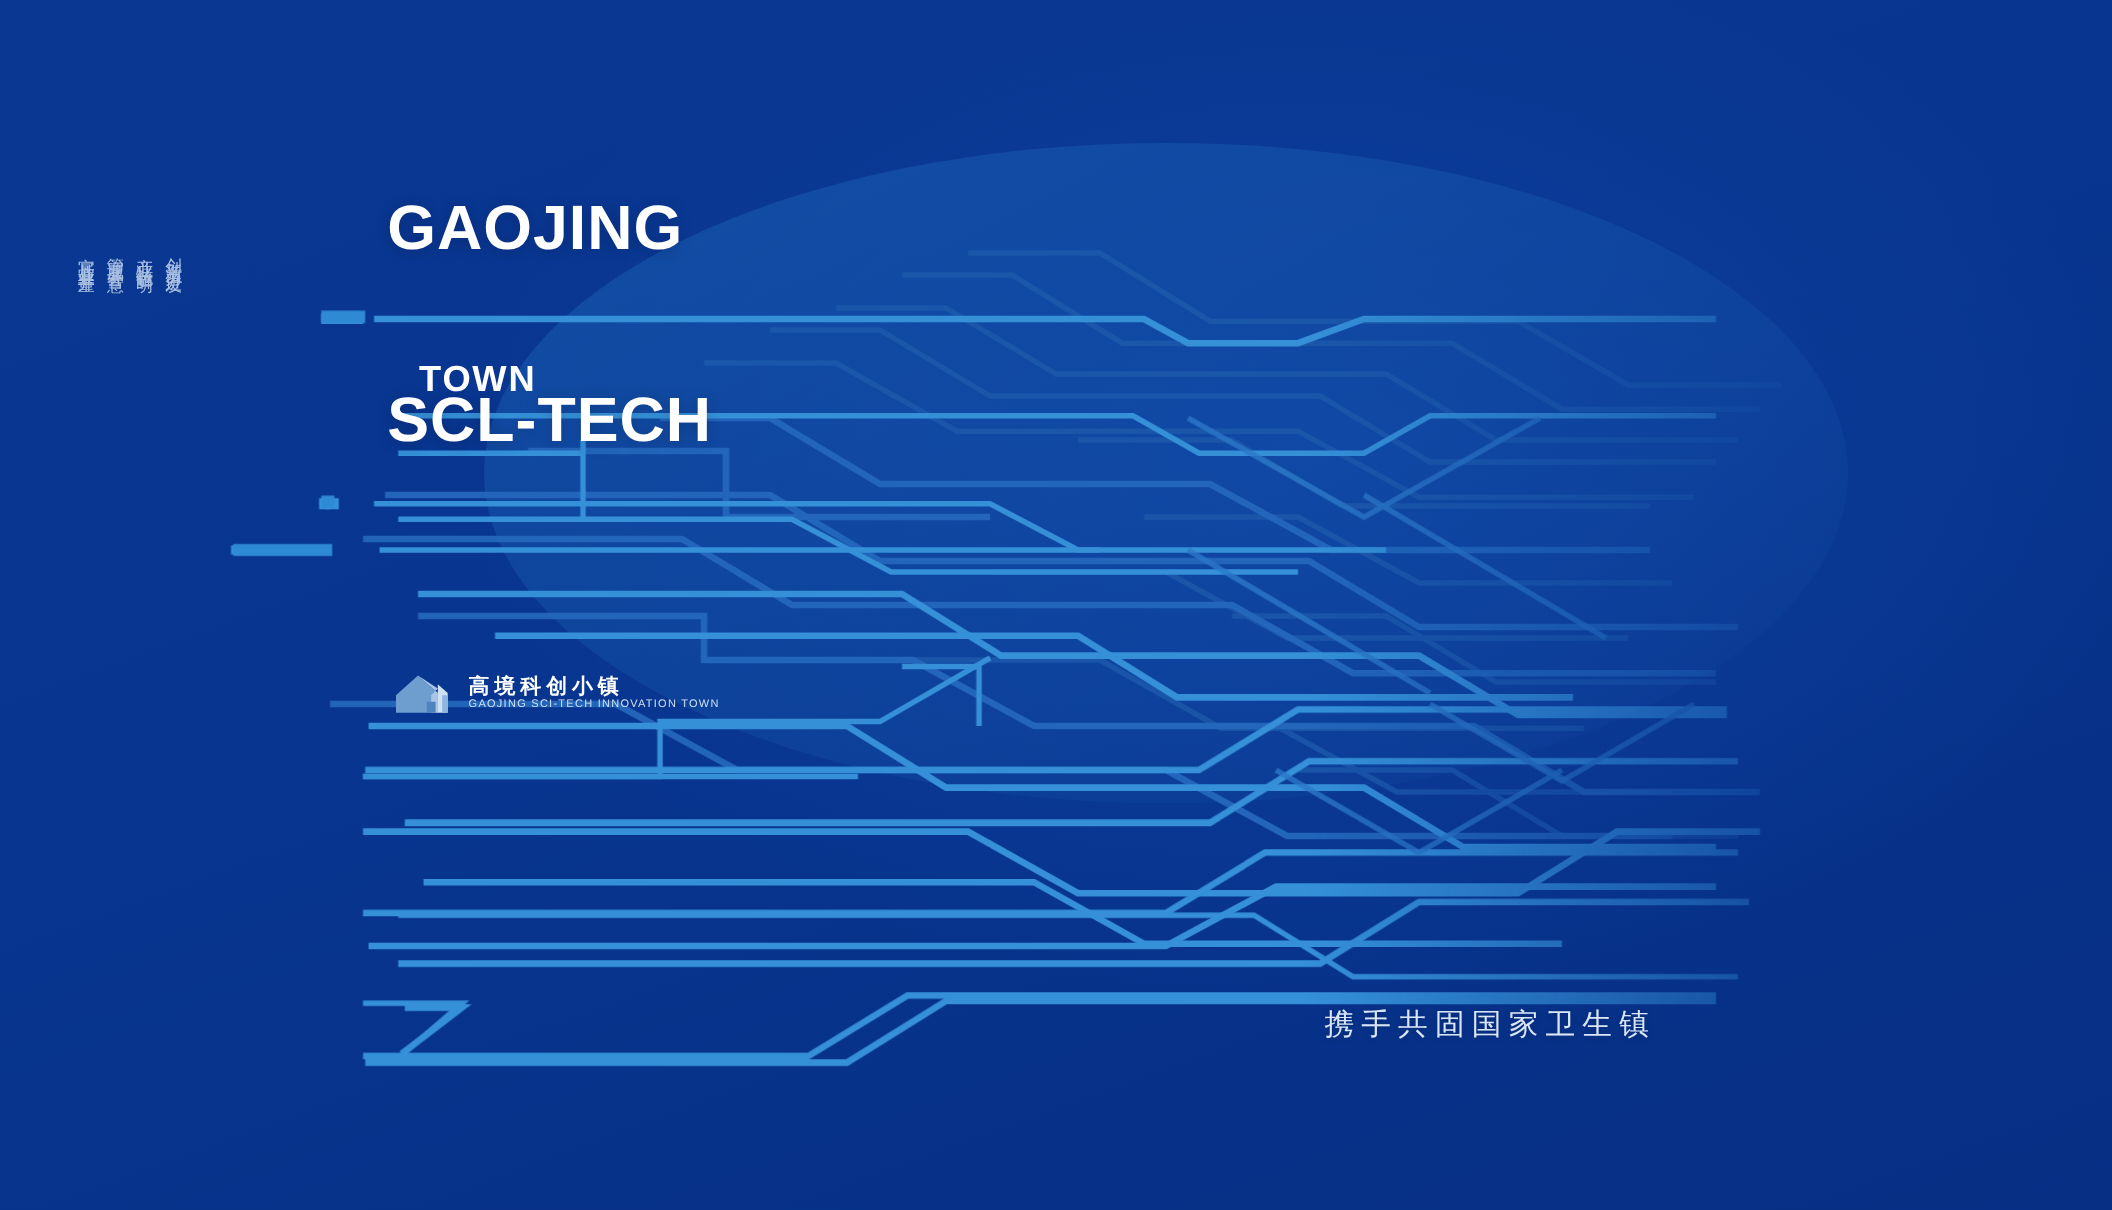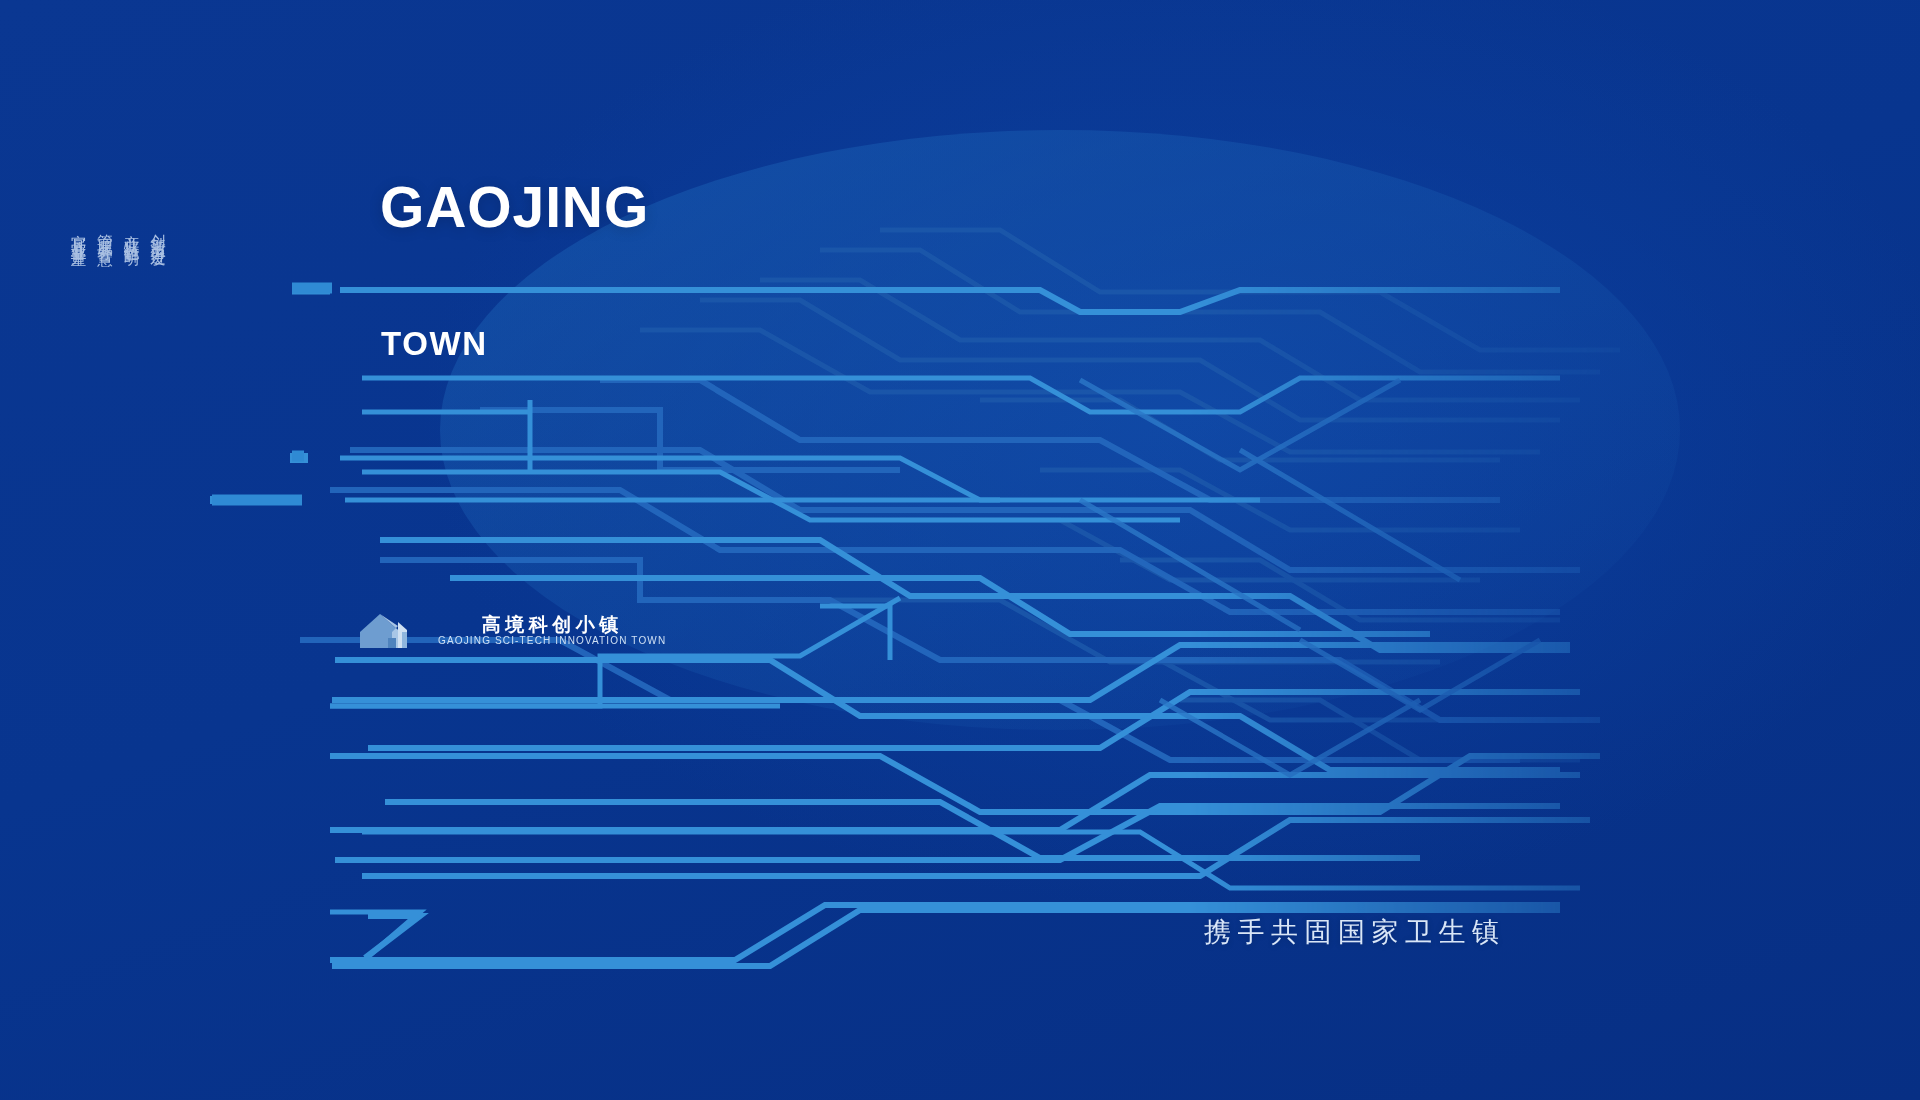--- a/index.html
+++ b/index.html
@@ -17,21 +17,21 @@
       linear-gradient(160deg, #0a3792 0%, #08358f 45%, #072f84 100%);
     overflow:hidden;
   }
 
   
   #circuit{ position:absolute; inset:0; width:1920px; height:1100px; }
 
   
   .headline{
     position:absolute;
-    left:380px; top:62px;
+    left:352px; top:62px;
     color:#ffffff;
     font-weight:800;
     font-size:57px;
     line-height:1.02;
     letter-spacing:0.9px;
     text-transform:uppercase;
     white-space:pre;
     text-shadow:0 2px 14px rgba(0,0,0,.18);
   }
   .headline .ln{ display:block; }
@@ -61,21 +61,21 @@
     letter-spacing:3.4px;
     line-height:1;
     font-family:"DejaVu Sans","Liberation Sans",sans-serif;
     opacity:.92;
   }
 
   
   .logo{
     position:absolute;
     left:358px; top:608px;
-    display:flex; align-items:center; gap:22px;text-align:center;
+    display:flex; align-items:center; gap:10px;
   }
   .logo-mark{ width:58px; height:44px; flex:0 0 auto; }
   .logo-txt{ display:flex; flex-direction:column; gap:2px; }
   .logo-cn{
     color:#ffffff; font-size:19px; font-weight:700;
     letter-spacing:4.5px; line-height:1;
     font-family:"DejaVu Sans","Liberation Sans",sans-serif;
   }
   .logo-en{
     color:#cfe0f4; font-size:10px; letter-spacing:1.15px;
@@ -208,20 +208,21 @@
         <path d="M1300,640 L1420,710 L1540,640"></path>
         <path d="M1160,700 L1290,775 L1420,700"></path>
         <path d="M1240,450 L1460,580"></path>
         <path d="M1080,500 L1300,630"></path>
       </g>
     </g>
   </svg>
 
   <div class="headline">
     <span class="ln">GAOJING</span>
+    <span class="ln">SCL-TECH</span>
   </div>
   <div class="town">TOWN</div>
 
   <div class="vslogan">
     <div class="vcol">创新活力迸发</div>
     <div class="vcol">产业特色鲜明</div>
     <div class="vcol">管理服务智慧</div>
     <div class="vcol">宜居宜业并重</div>
   </div>
 

